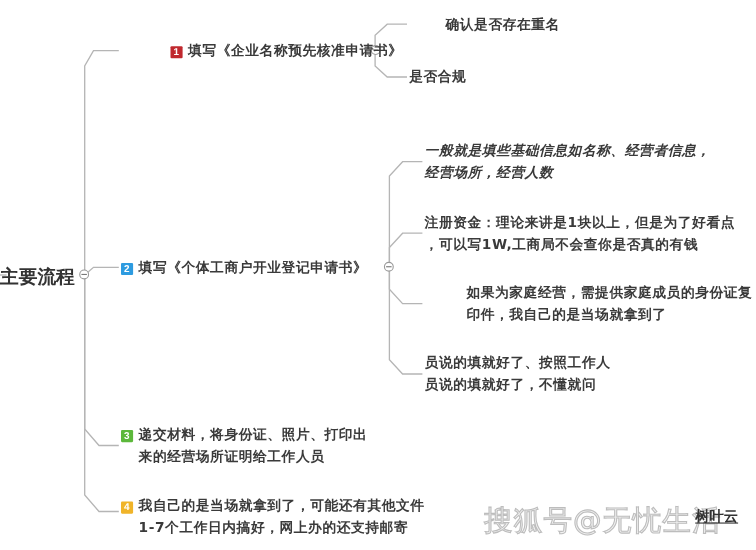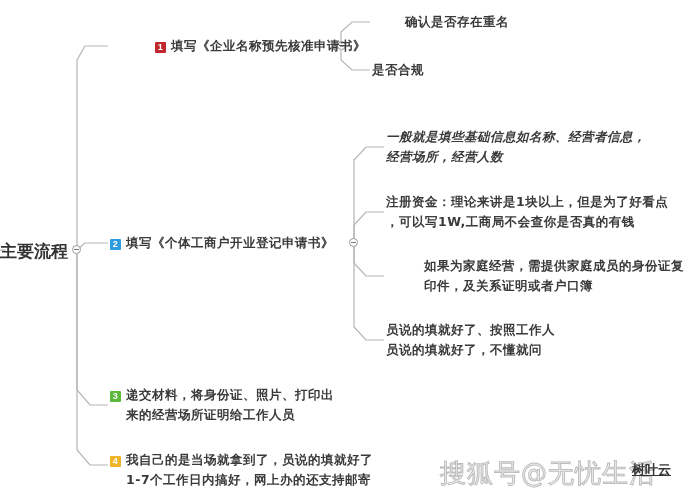--- a/index.html
+++ b/index.html
@@ -94,32 +94,32 @@
   <div class="node" style="left:386px;top:127px;font-style:italic;">
     <div>一般就是填些基础信息如名称、经营者信息，</div>
     <div>经营场所，经营人数</div>
   </div>
   <div class="node" style="left:386px;top:192px;">
     <div>注册资金：理论来讲是1块以上，但是为了好看点</div>
     <div>，可以写1W,工商局不会查你是否真的有钱</div>
   </div>
   <div class="node" style="left:386px;top:256px;margin-left:38px;">
     <div>如果为家庭经营，需提供家庭成员的身份证复</div>
-    <div>印件，及关系证明或者户口簿</div>
+    <div>印件，我自己的是当场就拿到了</div>
   </div>
   <div class="node" style="left:386px;top:320px;">
     <div>员说的填就好了、按照工作人</div>
     <div>员说的填就好了，不懂就问</div>
   </div>
 
   <div class="node" style="left:110px;top:385px;">
     <div><span class="badge" style="background:#5cb83b;">3</span><span>递交材料，将身份证、照片、打印出</span></div>
     <div style="padding-left:16px;">来的经营场所证明给工作人员</div>
   </div>
 
   <div class="node" style="left:110px;top:450px;">
-    <div><span class="badge" style="background:#f0b429;">4</span><span>我自己的是当场就拿到了，员说的填就好了</span></div>
+    <div><span class="badge" style="background:#f0b429;">4</span><span>我自己的是当场就拿到了，可能还有其他文件</span></div>
     <div style="padding-left:16px;">1-7个工作日内搞好，网上办的还支持邮寄</div>
   </div>
 
   <div class="watermark">搜狐号@无忧生活</div>
   <div class="ai-brand">树叶云</div>
 </div>
 
 </body></html>

